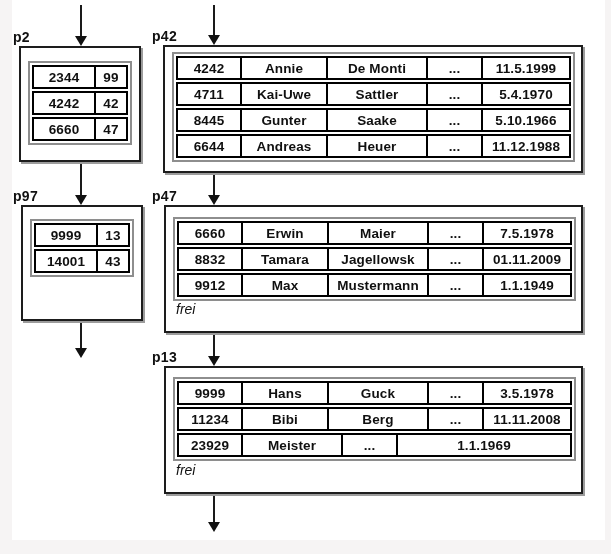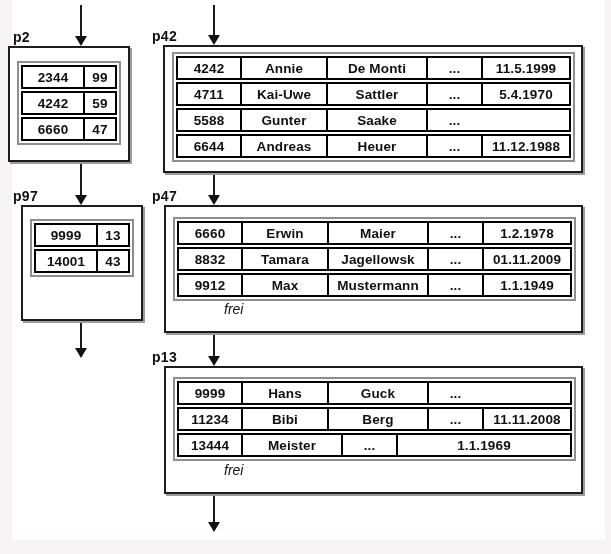--- a/index.html
+++ b/index.html
@@ -17,21 +17,21 @@
   .trow + .trow{margin-top:2px;}
   .trow > div{display:flex;align-items:center;justify-content:center;
       font-weight:bold;font-size:13.5px;color:#101010;box-sizing:border-box;letter-spacing:.01em;}
   .trow > div + div{border-left:2px solid #000;}
 
   
   .c0{width:62px}.c1{width:86px}.c2{width:100px}.c3{width:55px}.c4{flex:1}
   
   .k0{width:60px}.k1{flex:1}
 
-  .frei{position:absolute;left:10px;bottom:14px;font-style:italic;font-size:14px;color:#111;font-weight:normal;margin-left:48px;}
+  .frei{position:absolute;left:10px;bottom:14px;font-style:italic;font-size:14px;color:#111;font-weight:normal;}
 
   
   .arrow{position:absolute;width:12px;}
   .arrow .shaft{position:absolute;left:5px;top:0;bottom:7px;width:2px;background:#1a1a1a;}
   .arrow .head{position:absolute;left:0;bottom:0;width:0;height:0;
       border-left:6px solid transparent;border-right:6px solid transparent;border-top:10px solid #111;}
 </style>
 </head>
 <body>
 
@@ -61,29 +61,29 @@
   <div class="arrow" style="left:208px;top:332px;height:34px">
       <div class="shaft"></div>
       <div class="head"></div>
     </div>
   <div class="arrow" style="left:208px;top:493px;height:39px">
       <div class="shaft"></div>
       <div class="head"></div>
     </div>
 
   <div class="plabel" style="left:13px;top:29px">p2</div>
-  <div class="pbox" style="left:8px;top:46px;width:122px;height:116px">
+  <div class="pbox" style="left:19px;top:46px;width:122px;height:116px">
     <div class="tframe" style="left:7px;top:13px;width:104px">
       <div class="trow">
         <div class="k0">2344</div>
         <div class="k1">99</div>
       </div>
       <div class="trow">
         <div class="k0">4242</div>
-        <div class="k1">59</div>
+        <div class="k1">42</div>
       </div>
       <div class="trow">
         <div class="k0">6660</div>
         <div class="k1">47</div>
       </div>
     </div>
   </div>
 
   <div class="plabel" style="left:13px;top:188px">p97</div>
   <div class="pbox" style="left:21px;top:205px;width:122px;height:116px">
@@ -110,44 +110,45 @@
         <div class="c4">11.5.1999</div>
       </div>
       <div class="trow">
         <div class="c0">4711</div>
         <div class="c1">Kai-Uwe</div>
         <div class="c2">Sattler</div>
         <div class="c3">...</div>
         <div class="c4">5.4.1970</div>
       </div>
       <div class="trow">
-        <div class="c0">5588</div>
+        <div class="c0">8445</div>
         <div class="c1">Gunter</div>
         <div class="c2">Saake</div>
         <div class="c3">...</div>
+        <div class="c4">5.10.1966</div>
       </div>
       <div class="trow">
         <div class="c0">6644</div>
         <div class="c1">Andreas</div>
         <div class="c2">Heuer</div>
         <div class="c3">...</div>
         <div class="c4">11.12.1988</div>
       </div>
     </div>
   </div>
 
   <div class="plabel" style="left:152px;top:188px">p47</div>
   <div class="pbox" style="left:164px;top:205px;width:419px;height:128px">
     <div class="tframe" style="left:7px;top:10px;width:403px">
       <div class="trow">
         <div class="c0">6660</div>
         <div class="c1">Erwin</div>
         <div class="c2">Maier</div>
         <div class="c3">...</div>
-        <div class="c4">1.2.1978</div>
+        <div class="c4">7.5.1978</div>
       </div>
       <div class="trow">
         <div class="c0">8832</div>
         <div class="c1">Tamara</div>
         <div class="c2">Jagellowsk</div>
         <div class="c3">...</div>
         <div class="c4">01.11.2009</div>
       </div>
       <div class="trow">
         <div class="c0">9912</div>
@@ -161,30 +162,31 @@
   </div>
 
   <div class="plabel" style="left:152px;top:349px">p13</div>
   <div class="pbox" style="left:164px;top:366px;width:419px;height:128px">
     <div class="tframe" style="left:7px;top:9px;width:403px">
       <div class="trow">
         <div class="c0">9999</div>
         <div class="c1">Hans</div>
         <div class="c2">Guck</div>
         <div class="c3">...</div>
+        <div class="c4">3.5.1978</div>
       </div>
       <div class="trow">
         <div class="c0">11234</div>
         <div class="c1">Bibi</div>
         <div class="c2">Berg</div>
         <div class="c3">...</div>
         <div class="c4">11.11.2008</div>
       </div>
       <div class="trow">
-        <div class="c0">13444</div>
+        <div class="c0">23929</div>
         <div class="c2">Meister</div>
         <div class="c3">...</div>
         <div class="c4">1.1.1969</div>
       </div>
     </div>
     <div class="frei">frei</div>
   </div>
 </div>
 
 </body></html>

